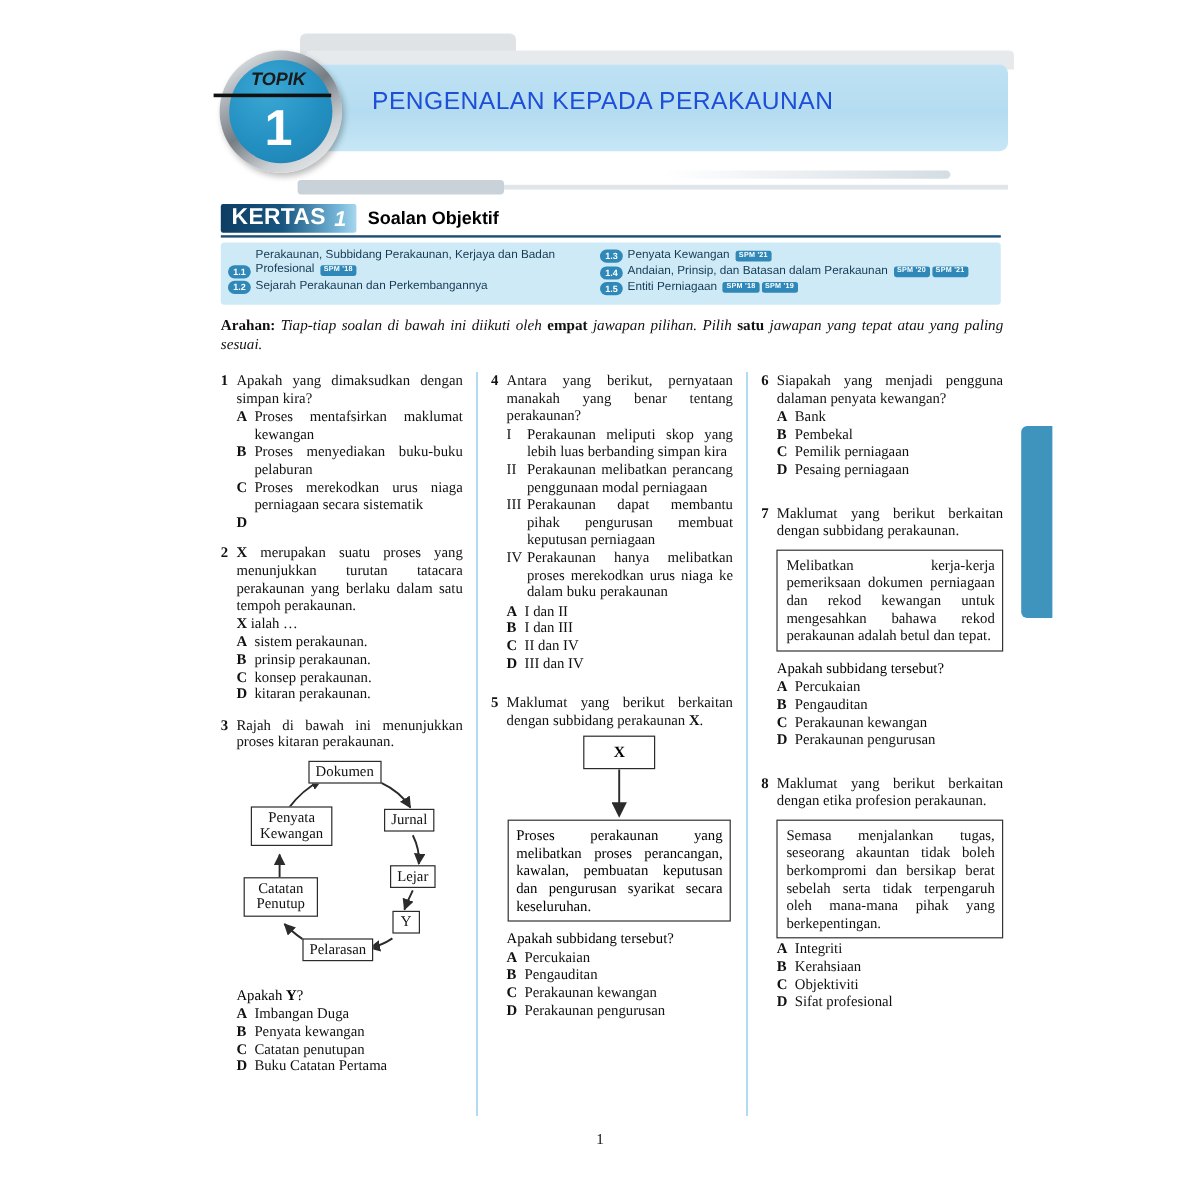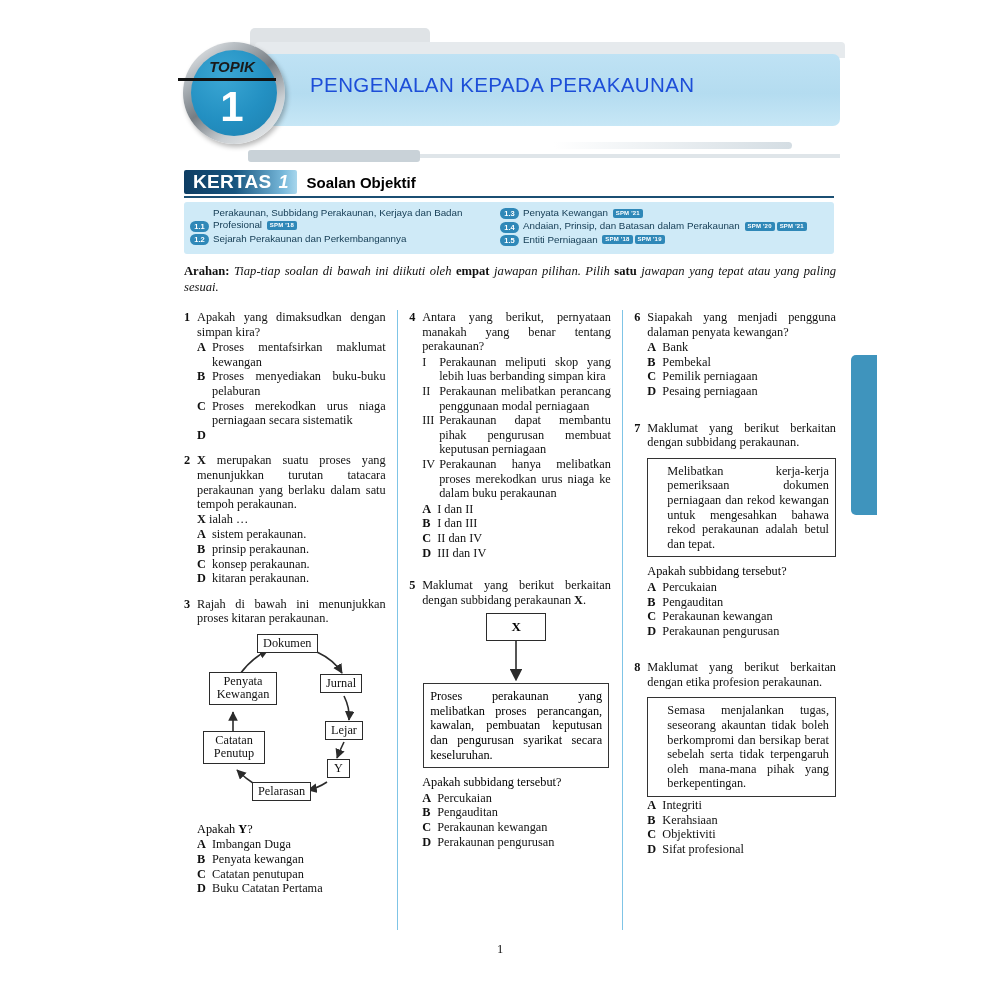--- a/index.html
+++ b/index.html
@@ -293,21 +293,21 @@
     padding-left: 13px;
     margin-top: 7px;
     text-align: justify;
   }
   .q-tail b { font-weight: bold; }
 
   
   .infobox {
     margin: 8px 0 0 13px;
     border: 1.2px solid #333;
-    padding: 5px 6px 5px 19px;
+    padding: 5px 6px 5px 7px;
     font-family: "Liberation Serif", serif;
     font-size: 12.3px;
     line-height: 14.6px;
     text-align: justify;
     color: #111;
   }
 
   
   .flow {
     position: relative;

